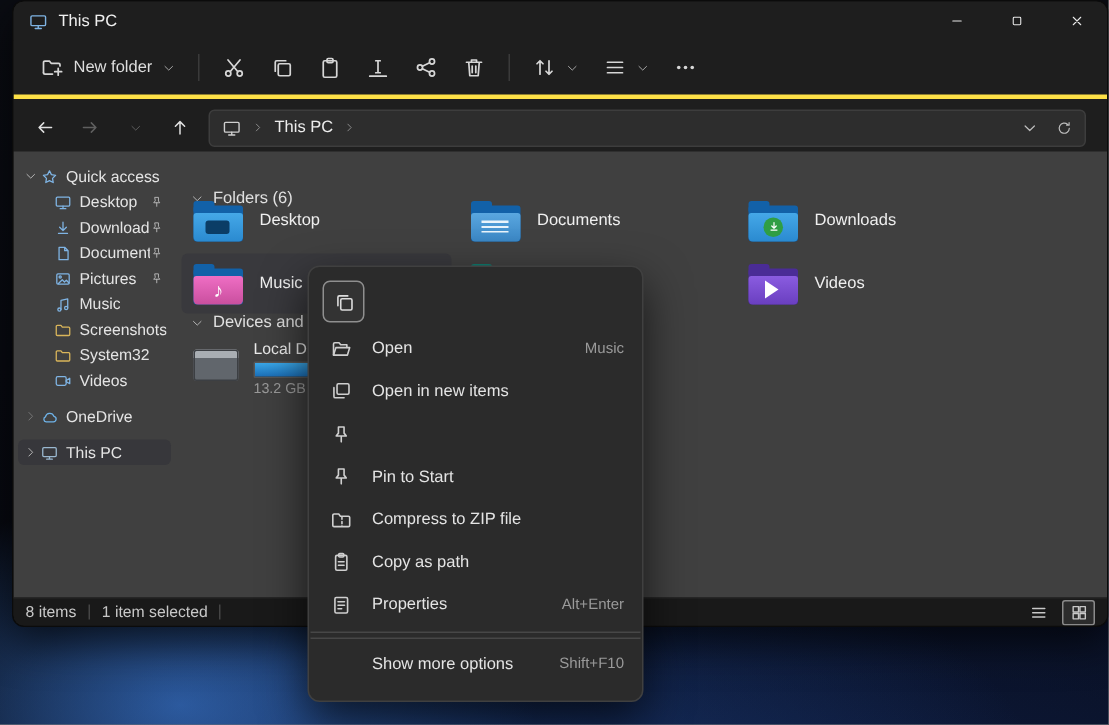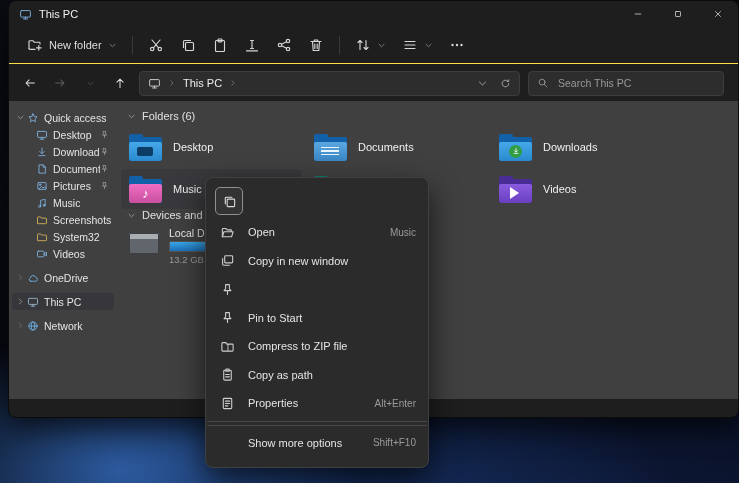--- a/index.html
+++ b/index.html
@@ -18,21 +18,21 @@
   .window{position:absolute;left:8px;top:0;width:731px;height:418px;background:#1e1e1e;
     border-radius:8px;overflow:hidden;box-shadow:0 10px 28px rgba(0,0,0,.65);border:1px solid #0b0b0b;box-sizing:border-box;}
   .titlebar{height:26px;display:flex;align-items:center;padding-left:10px;background:#1e1e1e;}
   .titlebar .t-icon{width:13px;height:13px;color:#7fb4e4;margin-right:7px}
   .titlebar .t-text{font-size:11px;color:#f0f0f0}
   .win-controls{margin-left:auto;display:flex;height:26px}
   .wc{width:40px;display:flex;align-items:center;justify-content:center;color:#e8e8e8}
   .wc svg{width:10px;height:10px}
 
   
-  .toolbar{height:36px;display:flex;align-items:center;padding:0 10px;border-bottom:1px solid #fde047;background:#1e1e1e}
+  .toolbar{height:36px;display:flex;align-items:center;padding:0 10px;border-bottom:3px solid #fde047;background:#1e1e1e}
   .tb-btn{display:flex;align-items:center;gap:6px;padding:0 8px;height:30px;border-radius:4px;color:#dedede}
   .tb-btn .lbl{font-size:11px}
   .tb-ic{width:16px;height:16px;color:#d6d6d6}
   .tb-chev{width:9px;height:9px;color:#a8a8a8}
   .tb-sep{width:1px;height:18px;background:#3a3a3a;margin:0 7px}
   .tb-ibtn{width:32px;height:30px;display:flex;align-items:center;justify-content:center;border-radius:4px;color:#d6d6d6}
   .tb-ibtn svg{width:16px;height:16px}
 
   
   .navrow{height:38px;display:flex;align-items:center;padding:0 14px 0 10px;gap:8px;background:#1e1e1e}
@@ -412,26 +412,20 @@
           </svg>
         <div class="addr-right">
           <svg class="ic">
               <use href="#sym-chev-down"></use>
             </svg>
           <svg class="ic">
               <use href="#sym-refresh"></use>
             </svg>
         </div>
       </div>
-      <div class="searchbar">
-        <svg class="ic">
-            <use href="#sym-search"></use>
-          </svg>
-        <input type="text" placeholder="Search This PC" style="">
-      </div>
     </div>
 
     <div class="content">
 
       <div class="sidebar">
         <div class="side-item">
           <svg class="ic chev">
               <use href="#sym-chev-down"></use>
             </svg>
           <svg class="ic s-ic" style="color:#7fb4e4">
@@ -513,33 +507,24 @@
         <div class="side-item selected">
           <svg class="ic chev">
               <use href="#sym-chev-right"></use>
             </svg>
           <svg class="ic s-ic" style="color:#9ab8d0">
               <use href="#sym-monitor"></use>
             </svg>
           <span class="s-label">This PC</span>
         </div>
         <div class="side-gap"></div>
-        <div class="side-item">
-          <svg class="ic chev dim">
-              <use href="#sym-chev-right"></use>
-            </svg>
-          <svg class="ic s-ic" style="color:#6fb3e8">
-              <use href="#sym-network"></use>
-            </svg>
-          <span class="s-label">Network</span>
-        </div>
       </div>
 
       <div class="main">
-        <div class="sec-header" style="left:10px;top:9px">
+        <div class="sec-header" style="left:10px;top:25px">
           <svg class="ic">
               <use href="#sym-chev-down"></use>
             </svg>
           <span>Folders (6)</span>
         </div>
 
         <div class="tile" style="left:4px;top:26px">
           <div class="folder f-desktop">
               <div class="fb"></div>
               <div class="ftab"></div>
@@ -613,20 +598,38 @@
             <span class="drive-name">Local Disk (C:)</span>
             <div class="drive-bar">
                 <div class="drive-fill" style="width: 67%;"></div>
               </div>
             <span class="drive-free">13.2 GB fr</span>
           </div>
         </div>
       </div>
     </div>
 
+    <div class="statusbar">
+      <span>8 items</span>
+      <div class="sb-sep"></div>
+      <span>1 item selected</span>
+      <div class="sb-sep"></div>
+      <div class="sb-icons">
+        <div class="sb-ic">
+            <svg class="ic">
+              <use href="#sym-viewlist"></use>
+            </svg>
+          </div>
+        <div class="sb-ic boxed">
+            <svg class="ic">
+              <use href="#sym-viewgrid"></use>
+            </svg>
+          </div>
+      </div>
+    </div>
   </div>
 
   <div class="cmenu">
     <div class="cm-iconrow">
       <div class="cm-quick">
         <svg class="ic">
             <use href="#sym-copy"></use>
           </svg>
       </div>
     </div>
@@ -634,21 +637,21 @@
       <svg class="ic mi-ic">
           <use href="#sym-open"></use>
         </svg>
       <span class="mi-label">Open</span>
       <span class="mi-key">Music</span>
     </div>
     <div class="mi">
       <svg class="ic mi-ic">
           <use href="#sym-newwindow"></use>
         </svg>
-      <span class="mi-label">Copy in new window</span>
+      <span class="mi-label">Open in new items</span>
       <span class="mi-key"></span>
     </div>
     <div class="mi">
       <svg class="ic mi-ic">
           <use href="#sym-pin"></use>
         </svg>
       <span class="mi-key"></span>
     </div>
     <div class="mi">
       <svg class="ic mi-ic">

